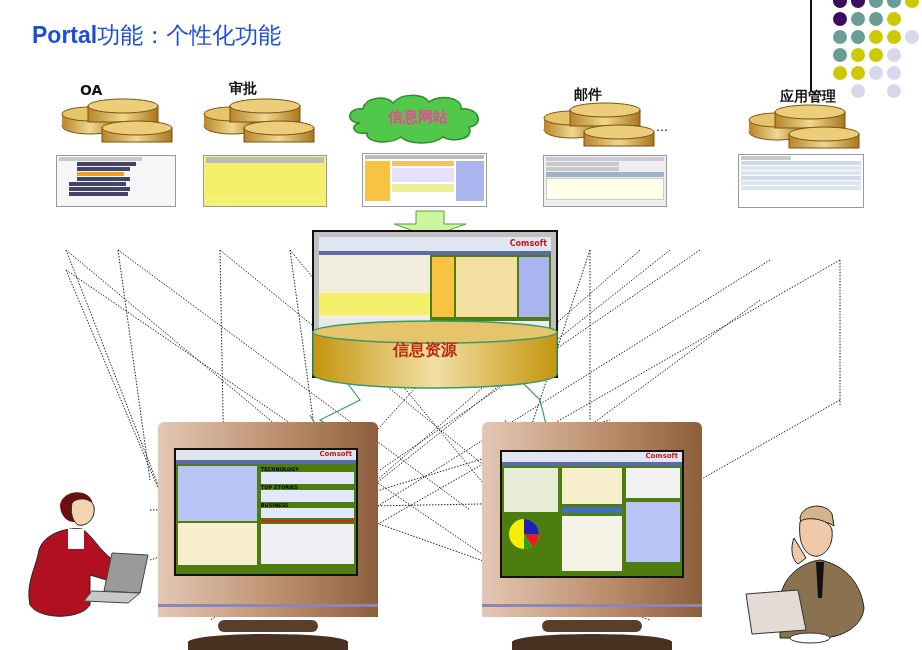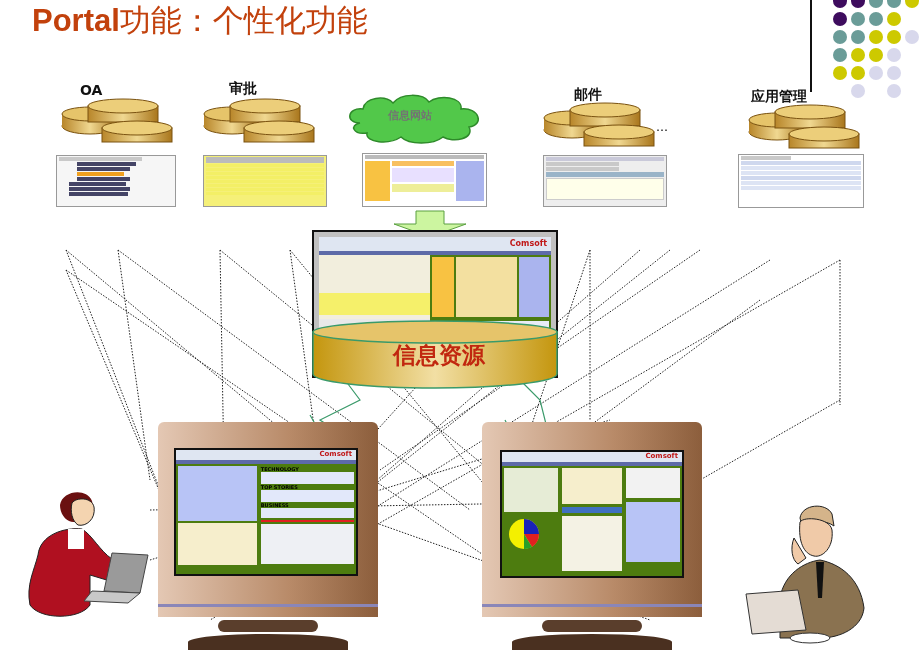--- a/index.html
+++ b/index.html
@@ -1,30 +1,30 @@
 <!DOCTYPE html>
 <html><head>
 <meta charset="utf-8">
 <style>
 *{margin:0;padding:0;box-sizing:border-box;}
 body{width:922px;height:650px;position:relative;overflow:hidden;background:#fff;font-family:"DejaVu Sans",sans-serif;}
 .abs{position:absolute;}
-#title{left:32px;top:0;font-size:31px;color:#c2410c;white-space:nowrap;}
+#title{left:32px;top:20px;font-size:23px;color:#1d4ed8;white-space:nowrap;}
 #title .en{font-family:"Liberation Sans",sans-serif;font-weight:bold;}
 #title .zh{font-family:"DejaVu Sans",sans-serif;font-weight:normal;}
 .vline{left:810px;top:0;width:2px;height:92px;background:#111;}
 .dot{position:absolute;width:14px;height:14px;border-radius:50%;}
 .lbl{font-weight:bold;font-size:14px;color:#111;font-family:"DejaVu Sans",sans-serif;}
 .stack{position:absolute;}
 .thumb{position:absolute;border:1px solid #999;background:#f6f6f6;overflow:hidden;}
 .thumb .bar{height:4px;margin:1px 2px;background:#c9c9c9;}
 .yellowrow{height:3px;margin:1px 2px;background:#f3ef66;}
-.cloud-lbl{font-weight:bold;font-size:11px;color:#737373;}
+.cloud-lbl{font-weight:bold;font-size:15px;color:#ec4899;}
 .screen{position:absolute;overflow:hidden;background:#4d7c0f;}
-.res-text{font-size:23px;font-weight:bold;color:#c1270f;text-align:center;}
+.res-text{font-size:16px;font-weight:bold;color:#c1270f;text-align:center;}
 svg{position:absolute;left:0;top:0;}
 </style>
 </head>
 <body>
 
 <div id="title" class="abs">
   <span class="en">Portal</span><span class="zh">功能：个性化功能</span>
 </div>
 
 <div class="abs vline"></div>
@@ -167,21 +167,21 @@
 </svg>
 <div class="abs" style="left:656px;top:120px;font-size:12px;">…</div>
 <div class="thumb" style="left:543px;top:155px;width:124px;height:52px;background:#eee;">
   <div class="bar" style="background:#c9c9d9"></div>
     <div class="bar" style="width:60%"></div>
     <div class="bar" style="width:60%"></div>
     <div class="bar" style="background:#9ab4c8;height:5px"></div>
   <div style="background:#ffffea;height:22px;margin:1px 2px;border:1px solid #ccc;"></div>
 </div>
 
-<div class="abs lbl" style="left:751px;top:88px;">应用管理</div>
+<div class="abs lbl" style="left:780px;top:88px;">应用管理</div>
 <svg class="stack" style="left:747px;top:104px;" width="115" height="52" viewBox="0 0 115 52">
   <ellipse cx="30" cy="28" rx="28" ry="8" fill="url(#g1)" stroke="#7a5210"></ellipse>
   <rect x="2" y="16" width="56" height="14" fill="url(#g1)"></rect>
     <ellipse cx="30" cy="16" rx="28" ry="7" fill="#e6c46a" stroke="#7a5210"></ellipse>
   <rect x="28" y="8" width="70" height="16" fill="url(#g1)" stroke="#7a5210"></rect>
     <ellipse cx="63" cy="8" rx="35" ry="7" fill="#ecce7a" stroke="#7a5210"></ellipse>
   <rect x="42" y="30" width="70" height="14" fill="url(#g1)" stroke="#7a5210"></rect>
     <ellipse cx="77" cy="30" rx="35" ry="7" fill="#ecce7a" stroke="#7a5210"></ellipse>
 </svg>
 <div class="thumb" style="left:738px;top:154px;width:126px;height:54px;background:#fff;">

